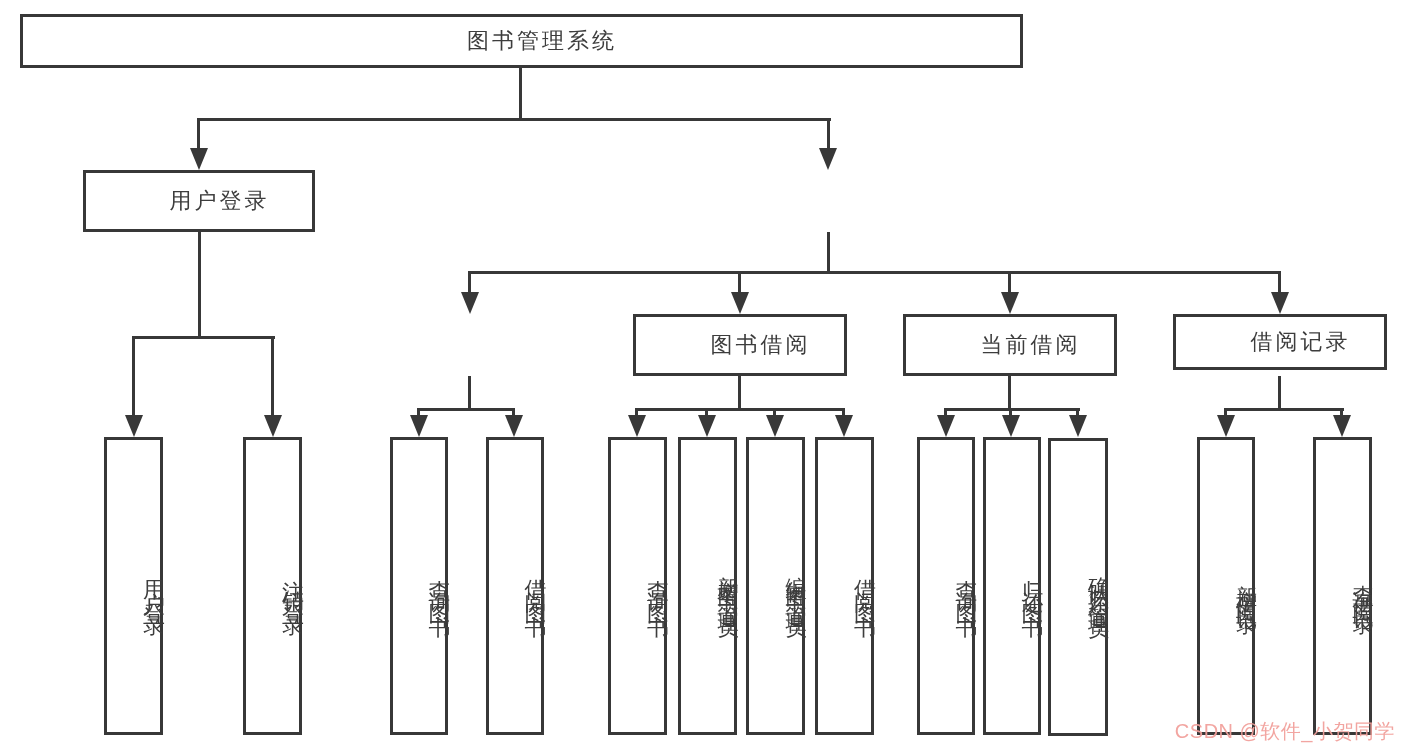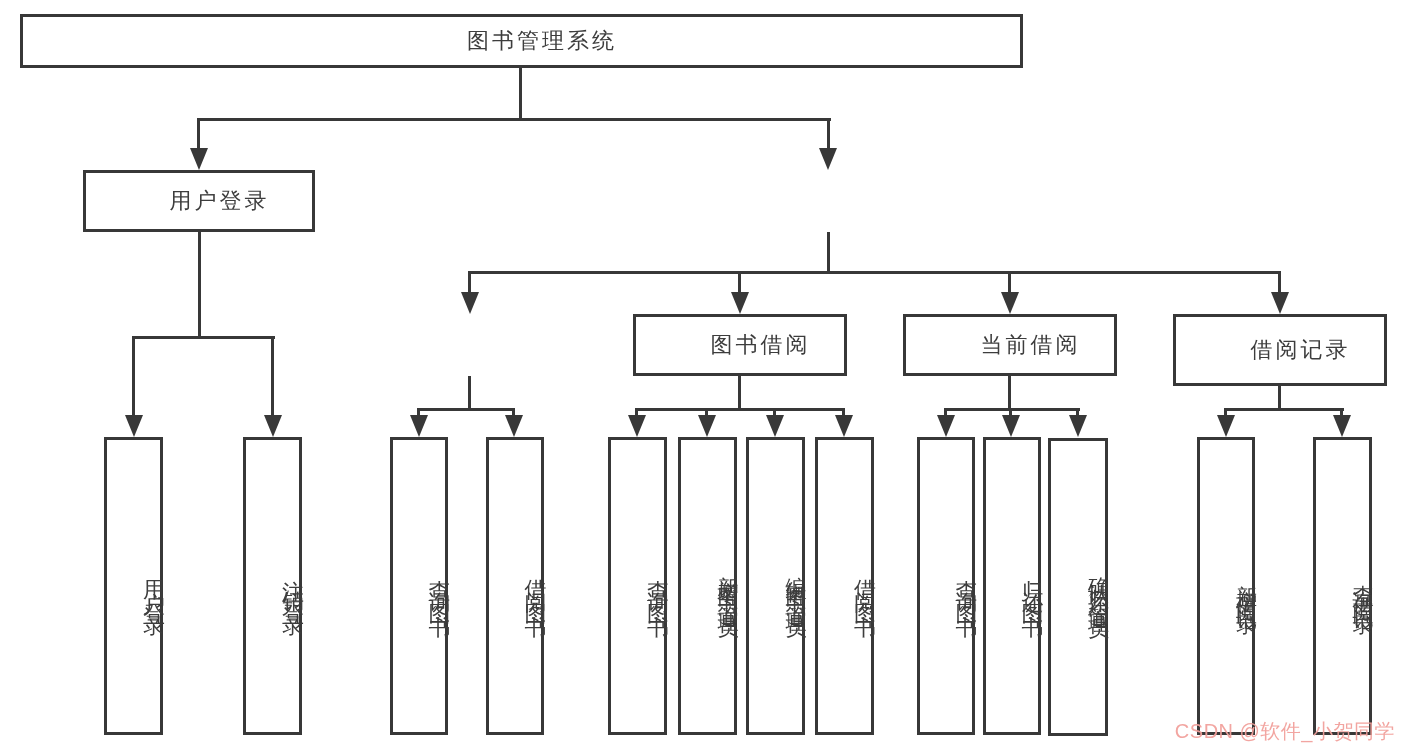--- a/index.html
+++ b/index.html
@@ -117,21 +117,21 @@
     <div class="arrow" style="left: 835px; top: 415px; border-top-color: rgb(56, 56, 56);"></div>
     <div class="arrow" style="left: 937px; top: 415px; border-top-color: rgb(56, 56, 56);"></div>
     <div class="arrow" style="left: 1002px; top: 415px; border-top-color: rgb(56, 56, 56);"></div>
     <div class="arrow" style="left: 1069px; top: 415px; border-top-color: rgb(56, 56, 56);"></div>
     <div class="arrow" style="left: 1217px; top: 415px; border-top-color: rgb(56, 56, 56);"></div>
     <div class="arrow" style="left: 1333px; top: 415px; border-top-color: rgb(56, 56, 56);"></div>
     <div class="node h" style="left: 20px; top: 14px; width: 1003px; height: 54px; border-color: rgb(56, 56, 56); color: rgb(61, 61, 61);">图书管理系统</div>
     <div class="node h" style="left: 83px; top: 170px; width: 232px; height: 62px; border-color: rgb(56, 56, 56); color: rgb(61, 61, 61);">用户登录</div>
     <div class="node h" style="left: 633px; top: 314px; width: 214px; height: 62px; border-color: rgb(56, 56, 56); color: rgb(61, 61, 61);">图书借阅</div>
     <div class="node h" style="left: 903px; top: 314px; width: 214px; height: 62px; border-color: rgb(56, 56, 56); color: rgb(61, 61, 61);">当前借阅</div>
-    <div class="node h" style="left: 1173px; top: 314px; width: 214px; height: 72px; border-color: rgb(56, 56, 56); color: rgb(61, 61, 61);">借阅记录</div>
+    <div class="node h" style="left: 1173px; top: 314px; width: 214px; height: 56px; border-color: rgb(56, 56, 56); color: rgb(61, 61, 61);">借阅记录</div>
     <div class="node v" style="left: 104px; top: 437px; width: 59px; height: 298px; border-color: rgb(56, 56, 56); color: rgb(61, 61, 61);">用户登录</div>
     <div class="node v" style="left: 243px; top: 437px; width: 59px; height: 298px; border-color: rgb(56, 56, 56); color: rgb(61, 61, 61);">注销登录</div>
     <div class="node v" style="left: 390px; top: 437px; width: 58px; height: 298px; border-color: rgb(56, 56, 56); color: rgb(61, 61, 61);">查询图书</div>
     <div class="node v" style="left: 486px; top: 437px; width: 58px; height: 298px; border-color: rgb(56, 56, 56); color: rgb(61, 61, 61);">借阅图书</div>
     <div class="node v" style="left: 608px; top: 437px; width: 59px; height: 298px; border-color: rgb(56, 56, 56); color: rgb(61, 61, 61);">查询图书</div>
     <div class="node v long" style="left: 678px; top: 437px; width: 59px; height: 298px; border-color: rgb(56, 56, 56); color: rgb(61, 61, 61);">新增图书（管理员）</div>
     <div class="node v long" style="left: 746px; top: 437px; width: 59px; height: 298px; border-color: rgb(56, 56, 56); color: rgb(61, 61, 61);">编辑图书（管理员）</div>
     <div class="node v" style="left: 815px; top: 437px; width: 59px; height: 298px; border-color: rgb(56, 56, 56); color: rgb(61, 61, 61);">借阅图书</div>
     <div class="node v" style="left: 917px; top: 437px; width: 58px; height: 298px; border-color: rgb(56, 56, 56); color: rgb(61, 61, 61);">查询图书</div>
     <div class="node v" style="left: 983px; top: 437px; width: 58px; height: 298px; border-color: rgb(56, 56, 56); color: rgb(61, 61, 61);">归还图书</div>

